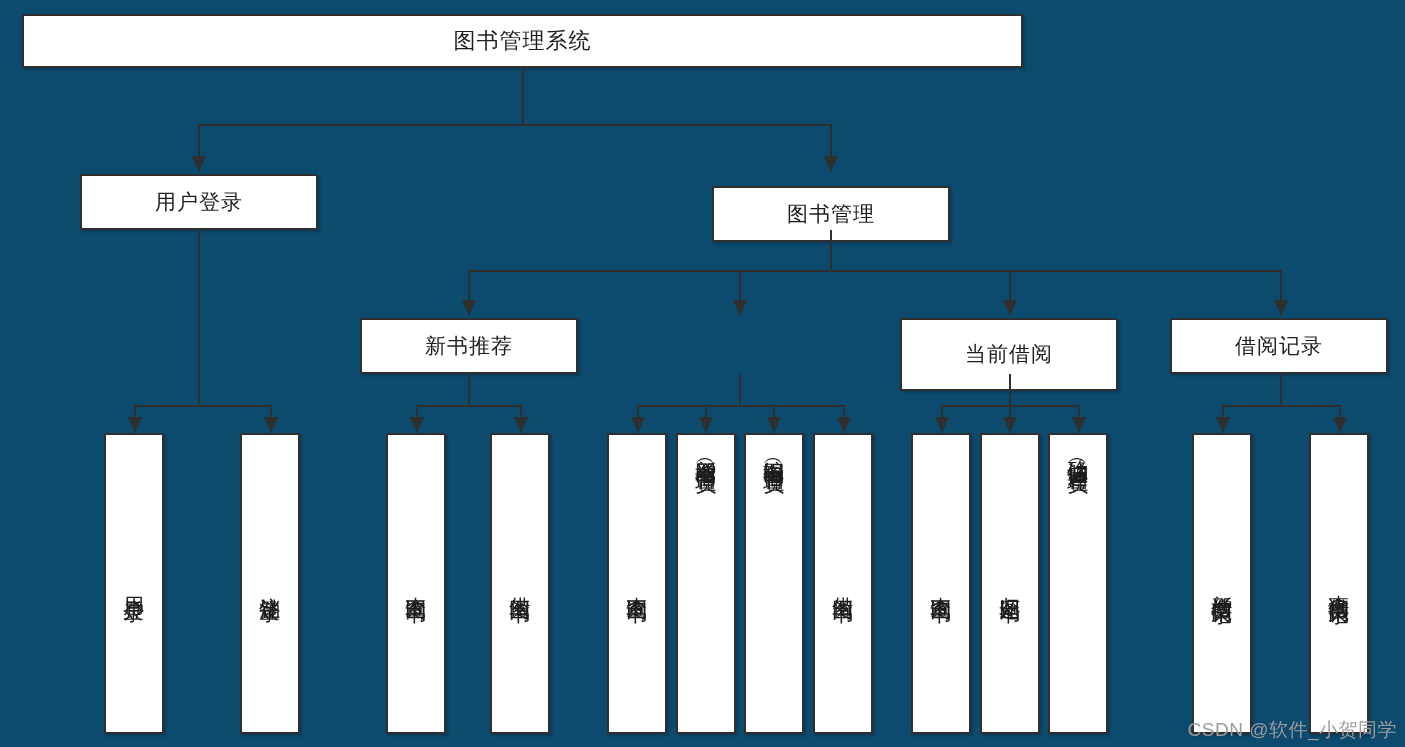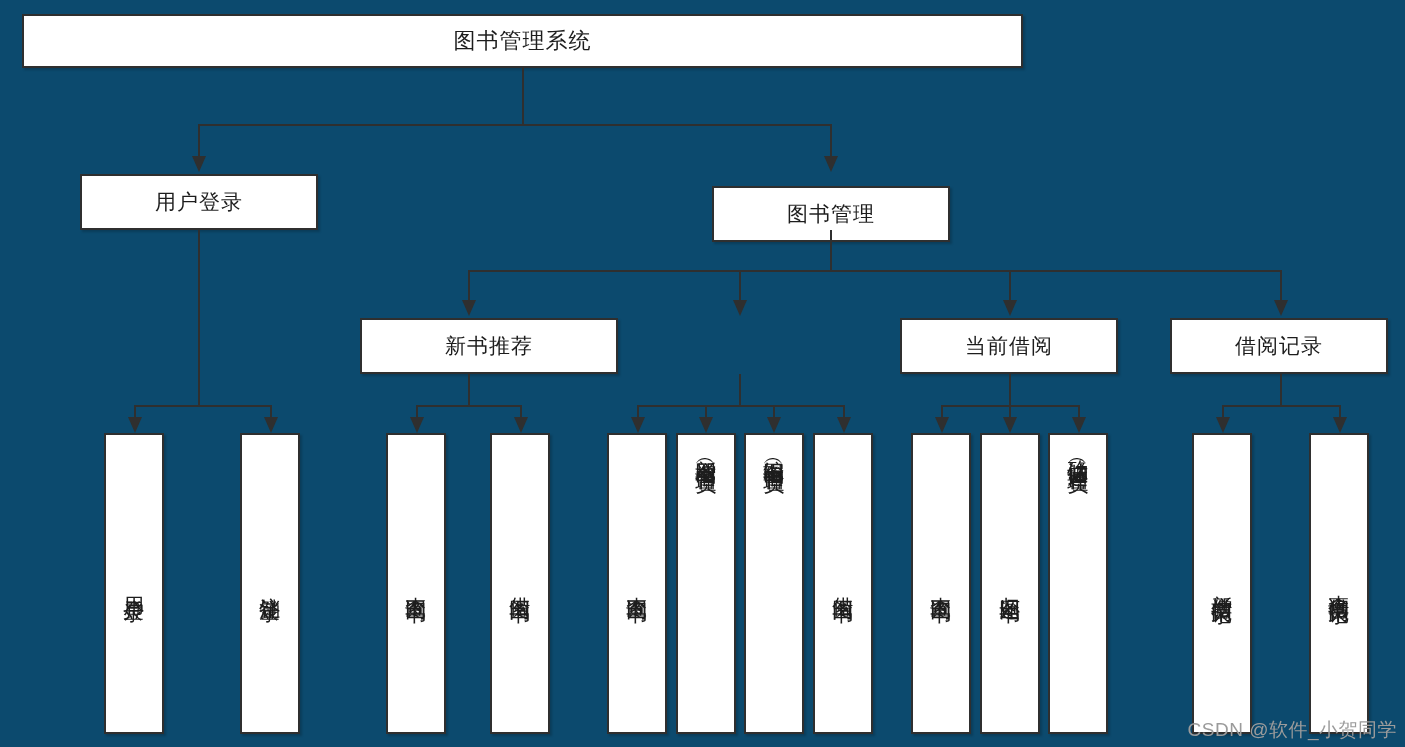--- a/index.html
+++ b/index.html
@@ -124,24 +124,24 @@
   <div class="edge h" style="left:468px;top:270px;width:812px;"></div>
   <div class="edge v" style="left:468px;top:270px;height:32px;"></div>
   <div class="arrow" style="left:462px;top:300px;"></div>
   <div class="edge v" style="left:739px;top:270px;height:32px;"></div>
   <div class="arrow" style="left:733px;top:300px;"></div>
   <div class="edge v" style="left:1009px;top:270px;height:32px;"></div>
   <div class="arrow" style="left:1003px;top:300px;"></div>
   <div class="edge v" style="left:1280px;top:270px;height:32px;"></div>
   <div class="arrow" style="left:1274px;top:300px;"></div>
 
-  <div class="node" style="left:360px;top:318px;width:258px;height:56px;">
+  <div class="node" style="left:360px;top:318px;width:218px;height:56px;">
     <span class="lbl">新书推荐</span>
   </div>
-  <div class="node" style="left:900px;top:318px;width:218px;height:56px;">
+  <div class="node" style="left:900px;top:318px;width:218px;height:73px;">
     <span class="lbl">当前借阅</span>
   </div>
   <div class="node" style="left:1170px;top:318px;width:218px;height:56px;">
     <span class="lbl">借阅记录</span>
   </div>
 
   <div class="edge v" style="left:468px;top:374px;height:31px;"></div>
   <div class="edge h" style="left:416px;top:405px;width:104px;"></div>
   <div class="edge v" style="left:416px;top:405px;height:14px;"></div>
   <div class="arrow" style="left:410px;top:417px;"></div>

